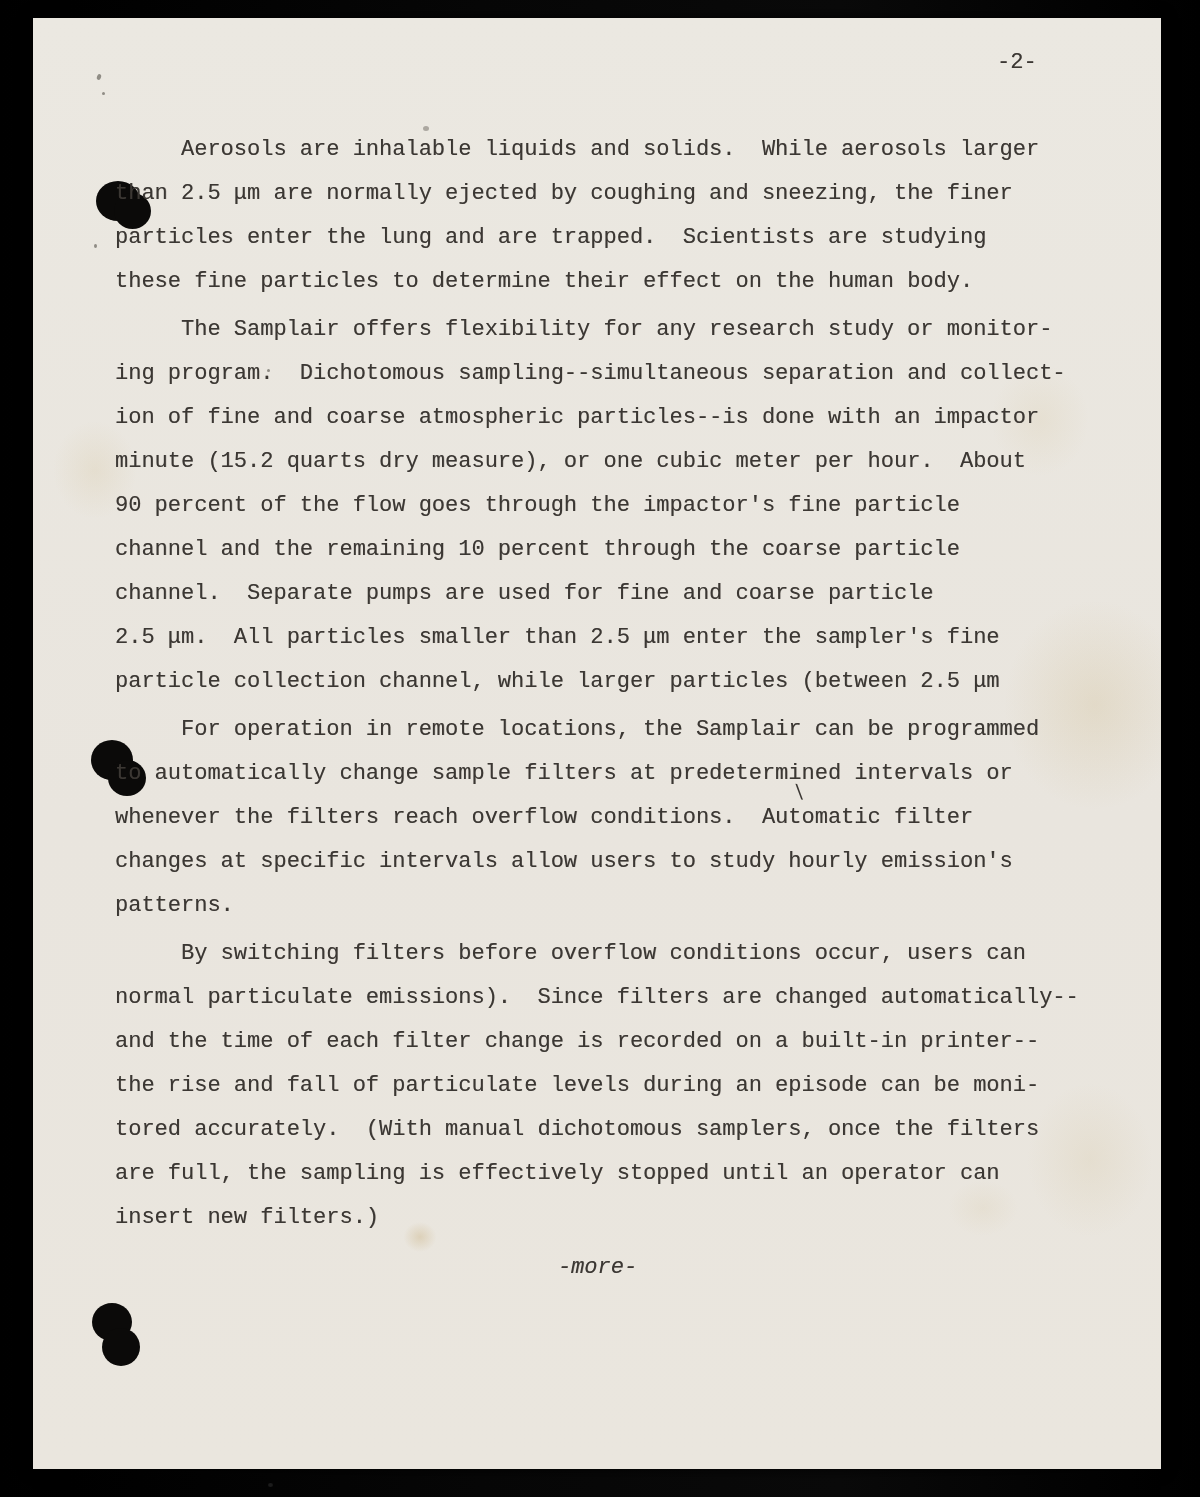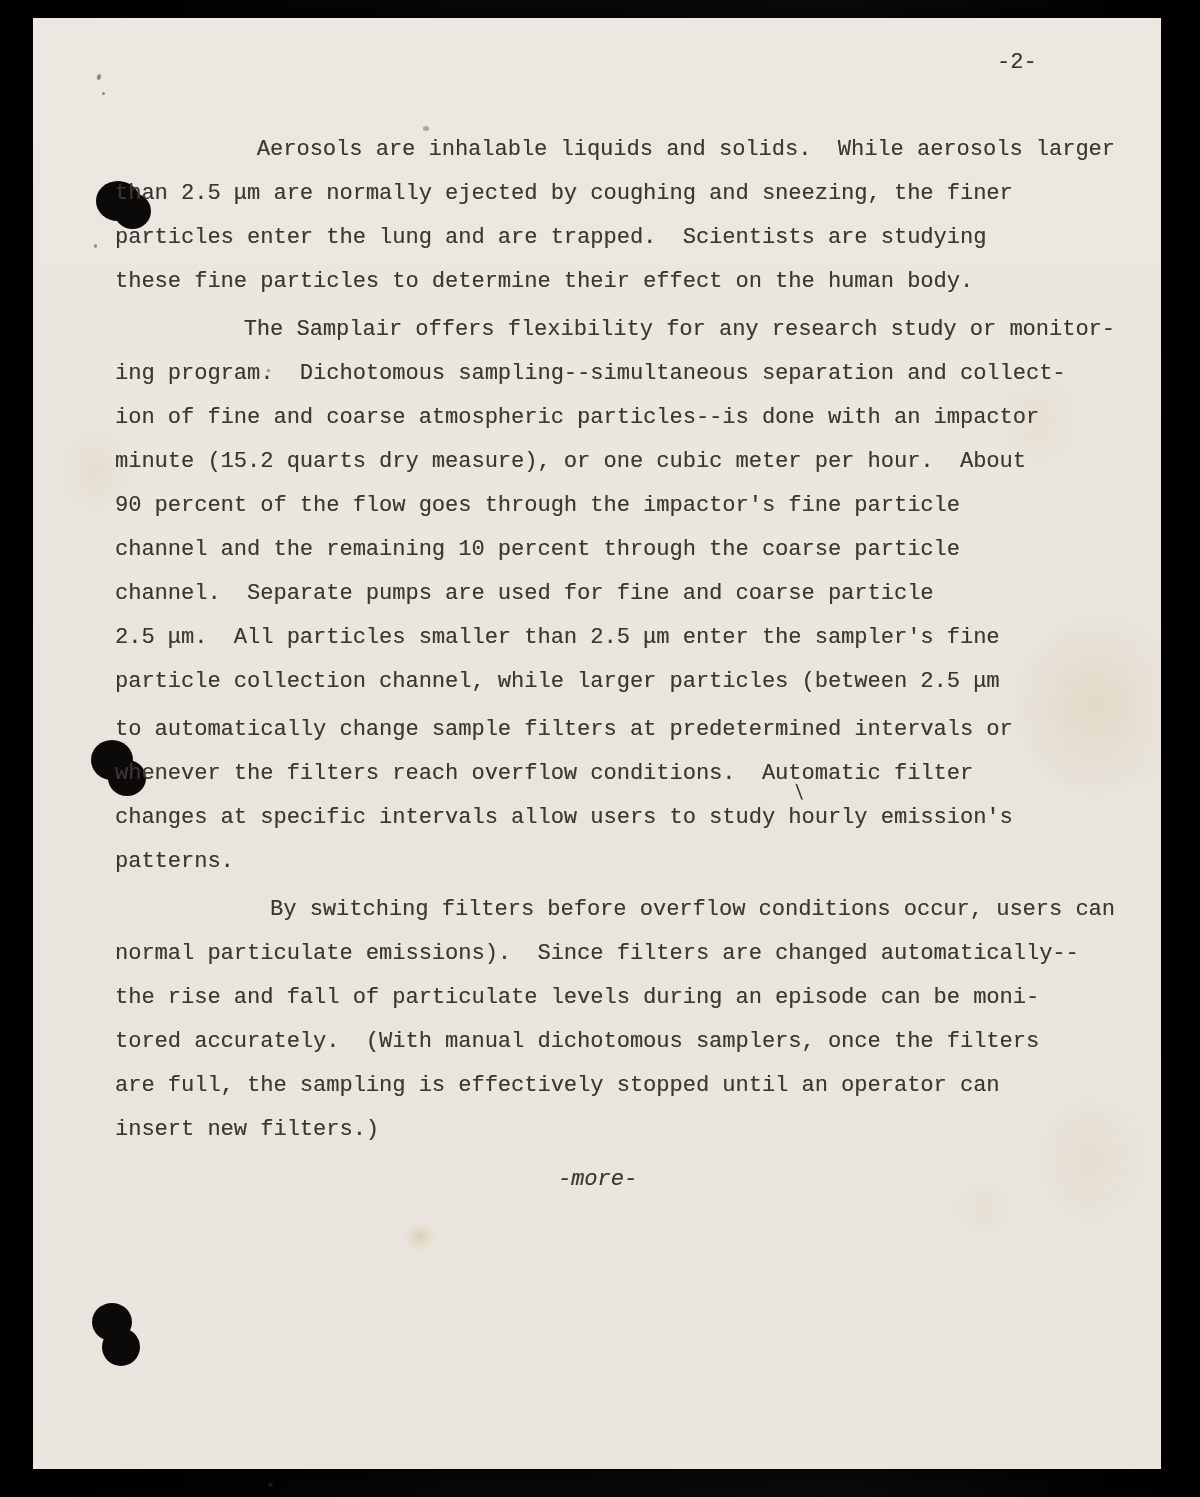--- a/index.html
+++ b/index.html
@@ -47,21 +47,21 @@
   }
   .doc-body {
     margin-top: 48px; 
   }
   .paragraph { margin: 0 0 4px 0; }
   .line {
     white-space: pre;
     height: 44px;
     line-height: 44px;
   }
-  .line.first { padding-left: 66px; text-align: right; } 
+  .line.first { padding-left: 66px; } 
   .doc-footer {
     margin-top: 6px;
     height: 44px;
     line-height: 44px;
     text-align: center;
     width: 965px;
     white-space: pre;
     font-style: italic;
   }
   
@@ -154,28 +154,30 @@
           <div class="line">ing program.  Dichotomous sampling--simultaneous separation and collect-</div>
           <div class="line">ion of fine and coarse atmospheric particles--is done with an impactor</div>
           <div class="line">minute (15.2 quarts dry measure), or one cubic meter per hour.  About</div>
           <div class="line">90 percent of the flow goes through the impactor's fine particle</div>
           <div class="line">channel and the remaining 10 percent through the coarse particle</div>
           <div class="line">channel.  Separate pumps are used for fine and coarse particle</div>
           <div class="line">2.5 μm.  All particles smaller than 2.5 μm enter the sampler's fine</div>
           <div class="line">particle collection channel, while larger particles (between 2.5 μm</div>
         </div>
         <div class="paragraph">
+          <div class="line first">For operation in remote locations, the Samplair can be programmed</div>
           <div class="line">to automatically change sample filters at predetermined intervals or</div>
           <div class="line">whenever the filters reach overflow conditions.  Automatic filter</div>
           <div class="line">changes at specific intervals allow users to study hourly emission's</div>
           <div class="line">patterns.</div>
         </div>
         <div class="paragraph">
           <div class="line first">By switching filters before overflow conditions occur, users can</div>
           <div class="line">normal particulate emissions).  Since filters are changed automatically--</div>
+          <div class="line">and the time of each filter change is recorded on a built-in printer--</div>
           <div class="line">the rise and fall of particulate levels during an episode can be moni-</div>
           <div class="line">tored accurately.  (With manual dichotomous samplers, once the filters</div>
           <div class="line">are full, the sampling is effectively stopped until an operator can</div>
           <div class="line">insert new filters.)</div>
         </div>
       </div>
 
     <div class="doc-footer">-more-</div>
 
   </div>

